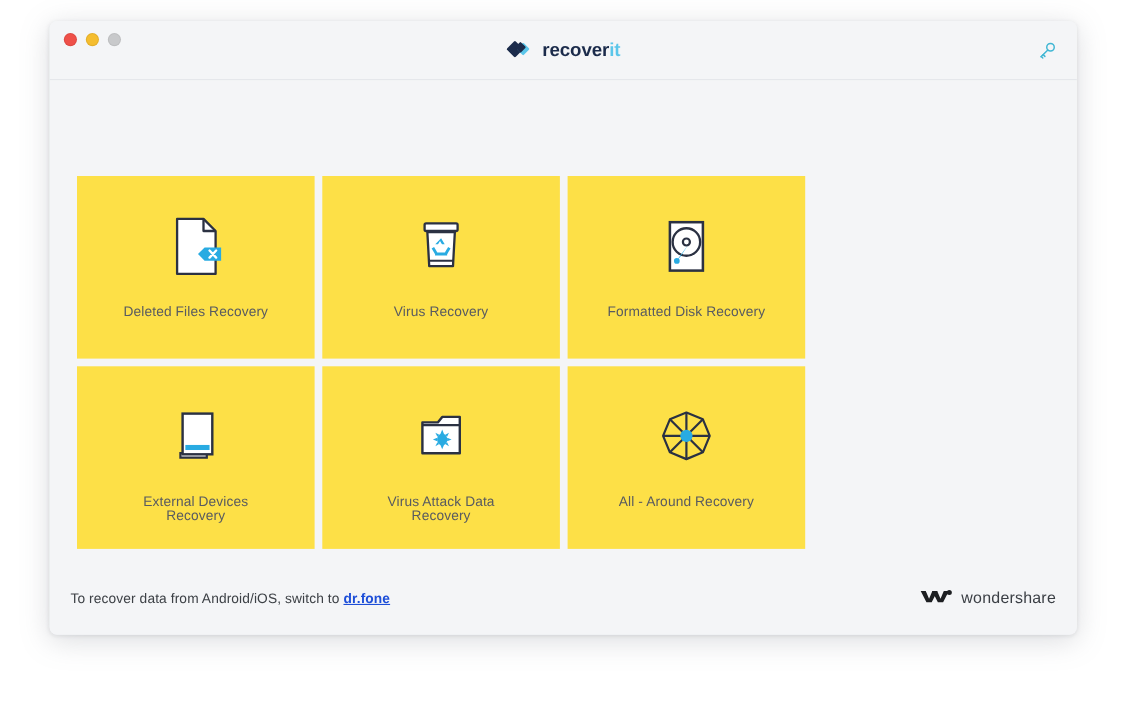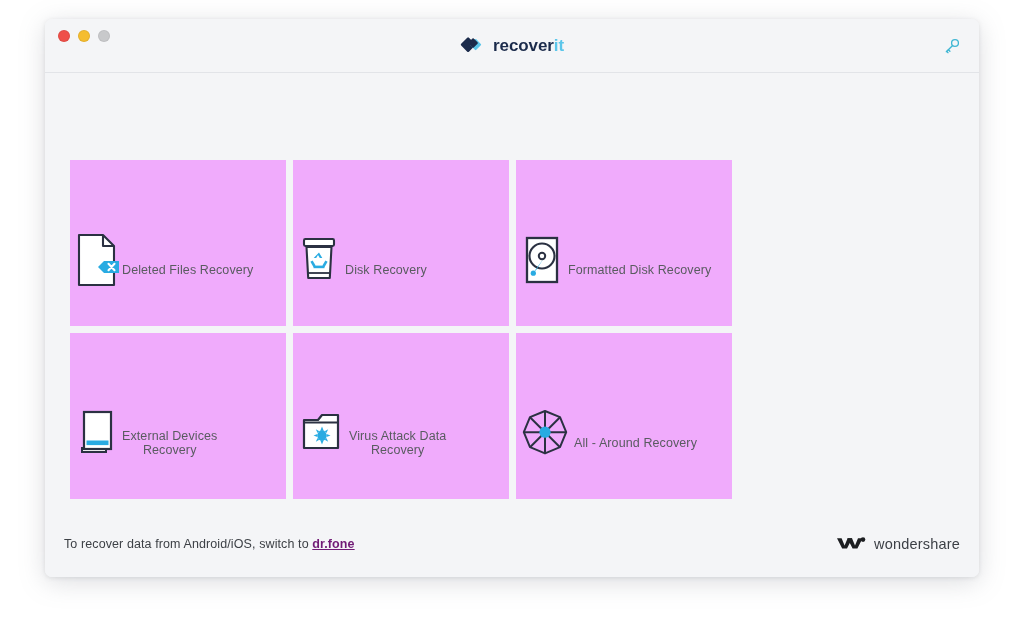--- a/index.html
+++ b/index.html
@@ -110,22 +110,23 @@
     flex-direction: column;
     gap: 7px;
   }
   .grid-row {
     display: flex;
     gap: 7px;
   }
   .card {
     width: 216px;
     height: 166px;
-    background: #f0abfc;
-    display: flex;
+    background: #fde047;
+    display: flex;
+    flex-direction: column;
     align-items: center;
     justify-content: flex-start;
     cursor: pointer;
     box-sizing: border-box;
     padding-top: 33px;
   }
 
   .card-icon {
     height: 62px;
     display: flex;
@@ -153,21 +154,21 @@
     justify-content: space-between;
     padding: 0 19px 0 19px;
     box-sizing: border-box;
   }
   .footer-note {
     font-size: 12.5px;
     color: #3d4146;
     letter-spacing: 0.1px;
   }
   .footer-link {
-    color: #701a75;
+    color: #1d4ed8;
     font-weight: bold;
     text-decoration: underline;
     cursor: pointer;
   }
   .ws-logo {
     display: flex;
     align-items: center;
     gap: 8px;
     justify-content: flex-end;
   }
@@ -241,21 +242,21 @@
                 <path d="M13.5 16 H38.5 L36.8 47 H15.2 Z" fill="#ffffff" stroke="#2b3142" stroke-width="2.1" stroke-linejoin="round"></path>
                 <path d="M14.6 42 H37.4" stroke="#2b3142" stroke-width="1.8"></path>
                 <g fill="#29abe2">
                   <path d="M26 21.5 L29.3 27 H26.8 L25 24 L23.2 27 H20.7 Z"></path>
                   <path d="M19.6 29.5 L22.6 34.6 L20.4 35.9 L17.4 30.8 Z"></path>
                   <path d="M32.4 29.5 L29.4 34.6 L31.6 35.9 L34.6 30.8 Z"></path>
                   <path d="M20.5 34.6 H31.5 V37.2 H20.5 Z"></path>
                 </g>
               </svg>
             </div>
-            <div class="card-label">Disk Recovery</div>
+            <div class="card-label">Virus Recovery</div>
           </div>
 
           <div class="card">
             <div class="card-icon">
               <svg width="52" height="58" viewBox="0 0 52 58">
                 <rect x="11" y="7" width="30" height="44" fill="#ffffff" stroke="#2b3142" stroke-width="2.3"></rect>
                 <circle cx="26" cy="25" r="12.5" fill="#ffffff" stroke="#2b3142" stroke-width="2.1"></circle>
                 <circle cx="26" cy="25" r="3.2" fill="#ffffff" stroke="#2b3142" stroke-width="2"></circle>
                 <path d="M27.5 27.8 L20.5 38.5 L15.8 43.5 L18.5 40 Z" fill="#29abe2"></path>
                 <circle cx="17.3" cy="42.2" r="2.6" fill="#29abe2"></circle>

